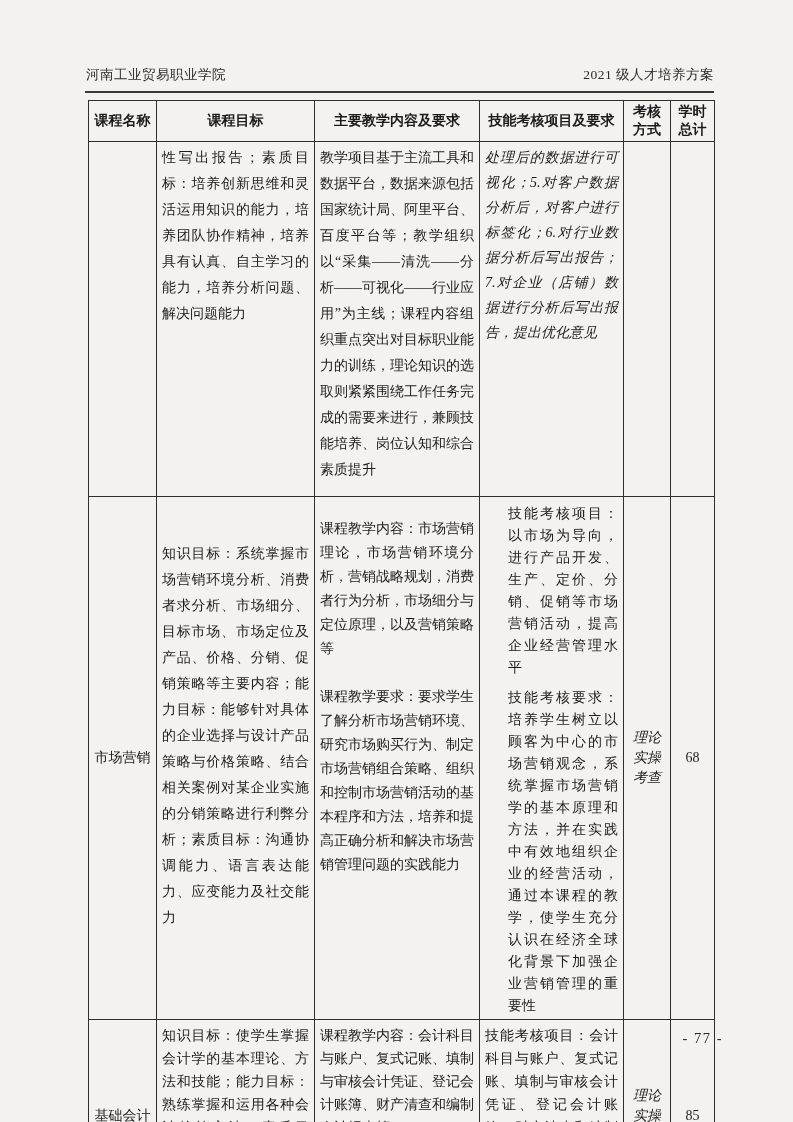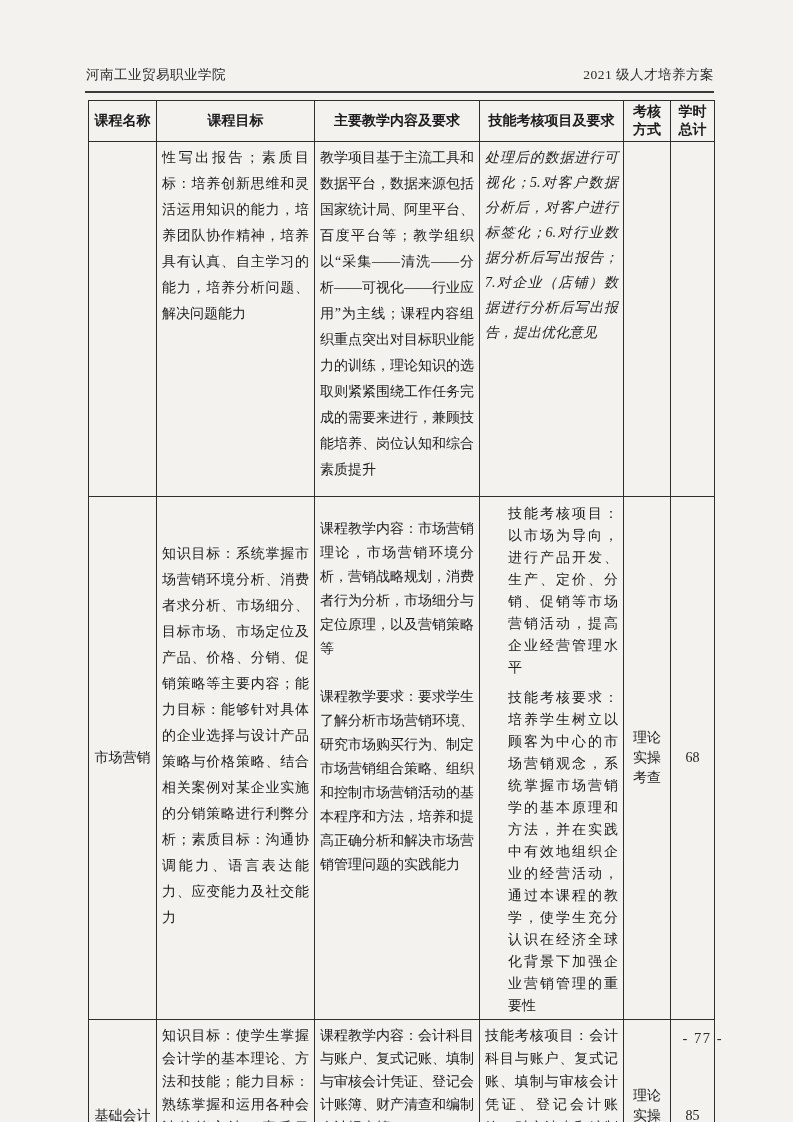--- a/index.html
+++ b/index.html
@@ -37,21 +37,21 @@
   }
   table.course-table{border:1px solid #b91c1c;}
   thead th{
     font-weight:bold;font-size:14px;text-align:center;vertical-align:middle;
     height:40px;line-height:18px;padding:2px 2px;
   }
   tbody td{vertical-align:top;}
   td.c-name, td.c-method, td.c-hours{
     vertical-align:middle;text-align:center;
   }
-  td.c-method{line-height:20px;}
+  td.c-method{line-height:20px;font-style:italic;}
   td p{margin:0;text-align:justify;}
   td p + p{margin-top:0;}
 
   
   tr.row-1{height:355px;margin-top:36px;}
   tr.row-1 td{padding-top:3px;}
   tr.row-1 td.c-obj p{line-height:26px;}
   tr.row-1 td.c-cont p{line-height:26px;}
   tr.row-1 td.c-ass p{line-height:25px;font-style:italic;}
 

